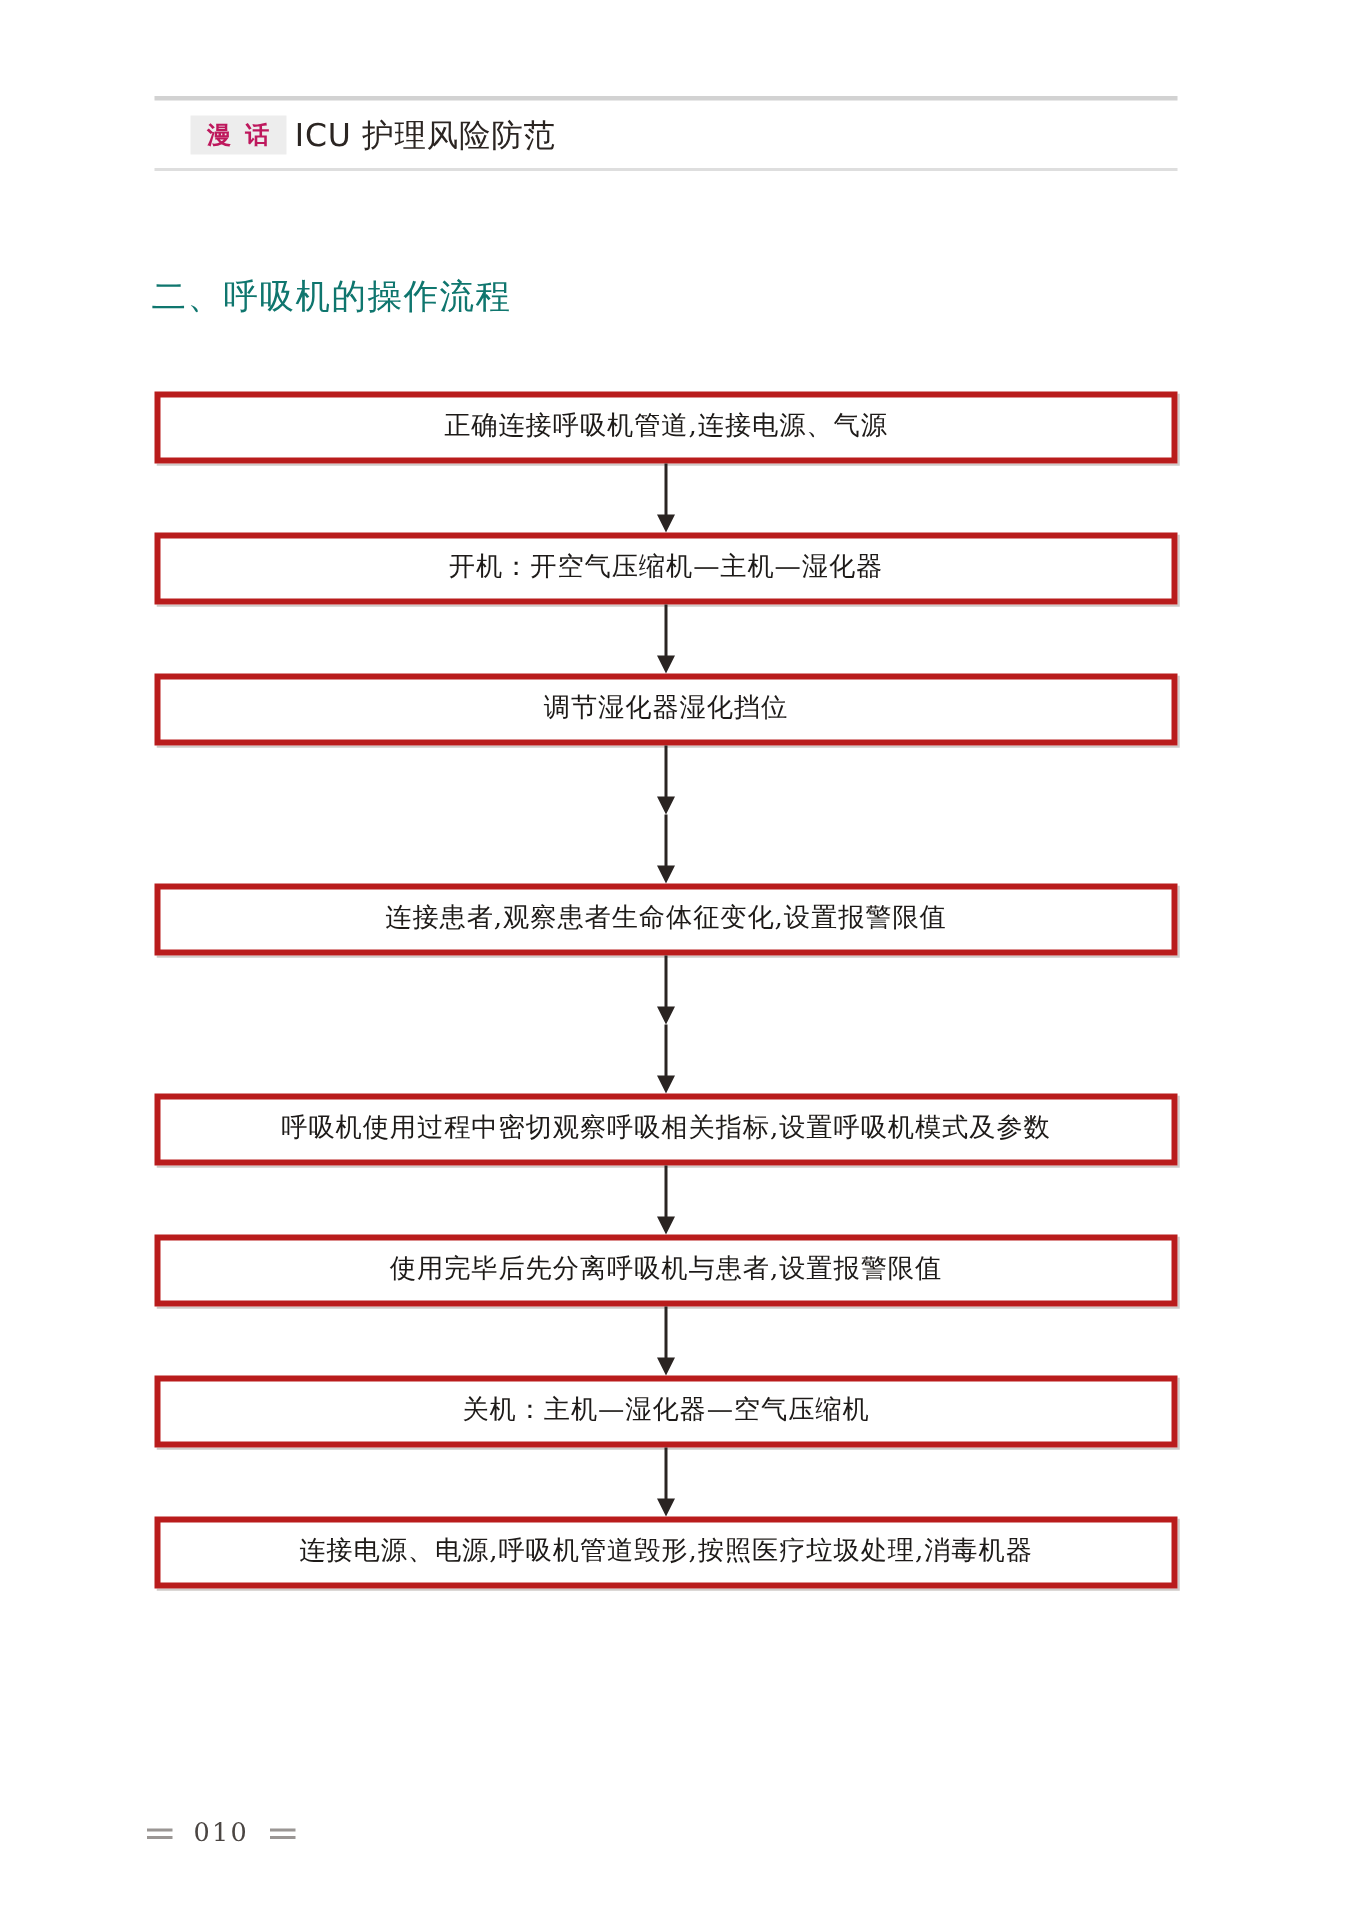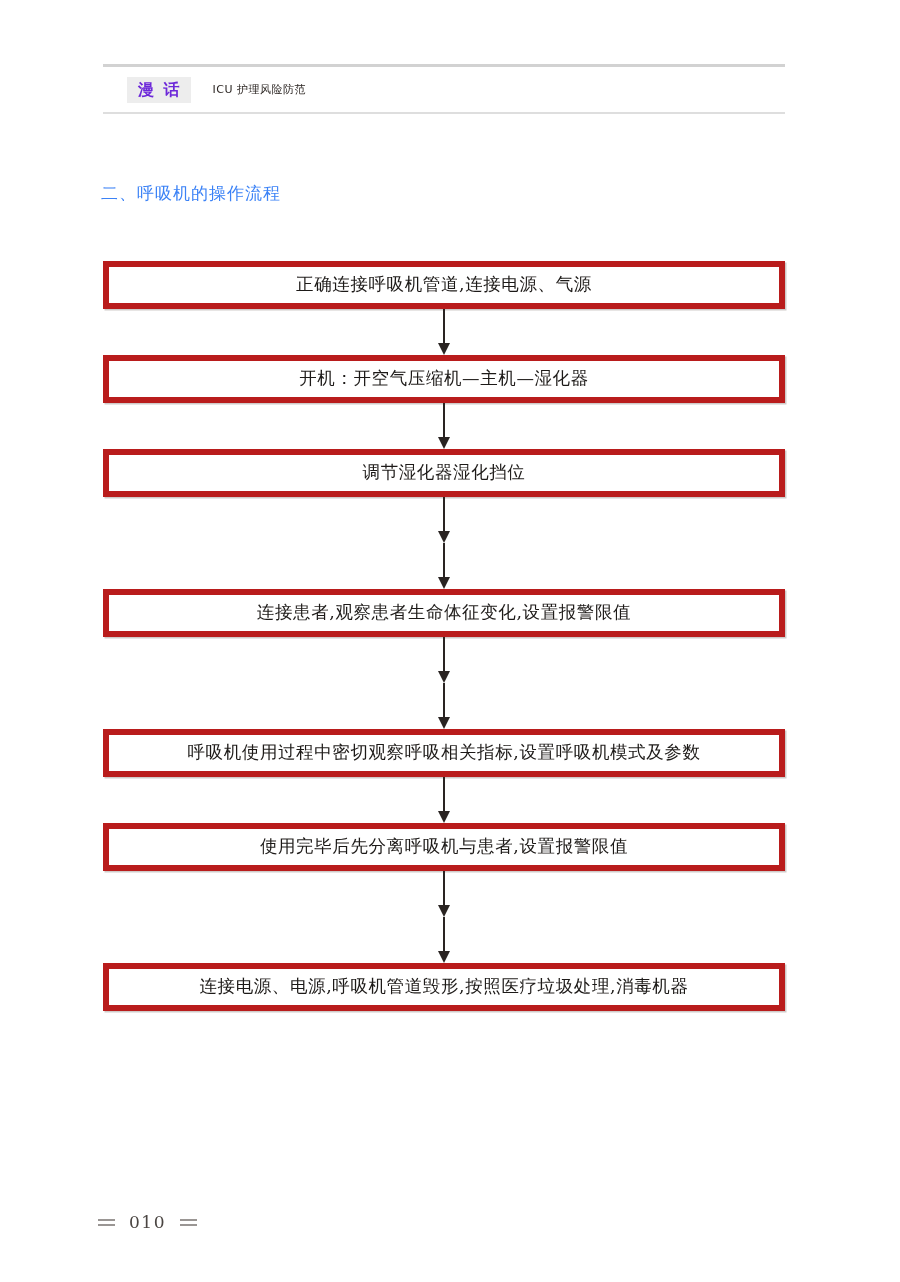--- a/index.html
+++ b/index.html
@@ -42,60 +42,60 @@
   }
   .header-row {
     display: flex;
     align-items: center;
     height: 45px;
     padding-left: 24px;
     box-sizing: border-box;
   }
   .header-badge {
     background: #ededed;
-    color: #6d28d9;
+    color: #be185d;
     font-weight: bold;
     font-size: 16px;
     letter-spacing: 2px;
     padding: 5px 9px 5px 11px;
     line-height: 1;
     font-family: "DejaVu Sans", "Liberation Sans", sans-serif;
   }
   .header-title {
-    margin-left: 22px;
-    font-size: 11px;
+    margin-left: 6px;
+    font-size: 21px;
     color: #2b2522;
     letter-spacing: 0.5px;
     font-family: "DejaVu Sans", "Liberation Sans", sans-serif;
   }
 
   
   .section-heading {
     position: absolute;
     left: 101px;
     top: 182px;
-    font-size: 17px;
-    color: #3b82f6;
+    font-size: 23px;
+    color: #0f766e;
     letter-spacing: 1px;
     white-space: nowrap;
     font-family: Liberation Serif, serif;
   }
 
   
   .flow {
     position: absolute;
     left: 103px;
     top: 261px;
     width: 682px;
   }
   .flow-node {
     width: 682px;
     height: 48px;
     box-sizing: border-box;
-    border: 6px solid #b91c1c;
+    border: 4px solid #b91c1c;
     background: #ffffff;
     display: flex;
     align-items: center;
     justify-content: center;
     box-shadow: 1.5px 1.5px 0 0 #cfcbc9;
   }
   .flow-node-label {
     font-family: "DejaVu Serif", "Liberation Serif", serif;
     font-size: 17.5px;
     color: #1d1a18;
@@ -217,20 +217,23 @@
       <div class="flow-connector">
         <span class="stem"></span>
         <span class="head"></span>
       </div>
       <div class="flow-node">
         <span class="flow-node-label">使用完毕后先分离呼吸机与患者,设置报警限值</span>
       </div>
       <div class="flow-connector">
         <span class="stem"></span>
         <span class="head"></span>
+      </div>
+      <div class="flow-node">
+        <span class="flow-node-label">关机：主机—湿化器—空气压缩机</span>
       </div>
       <div class="flow-connector">
         <span class="stem"></span>
         <span class="head"></span>
       </div>
       <div class="flow-node">
         <span class="flow-node-label">连接电源、电源,呼吸机管道毁形,按照医疗垃圾处理,消毒机器</span>
       </div>
     </div>
 

